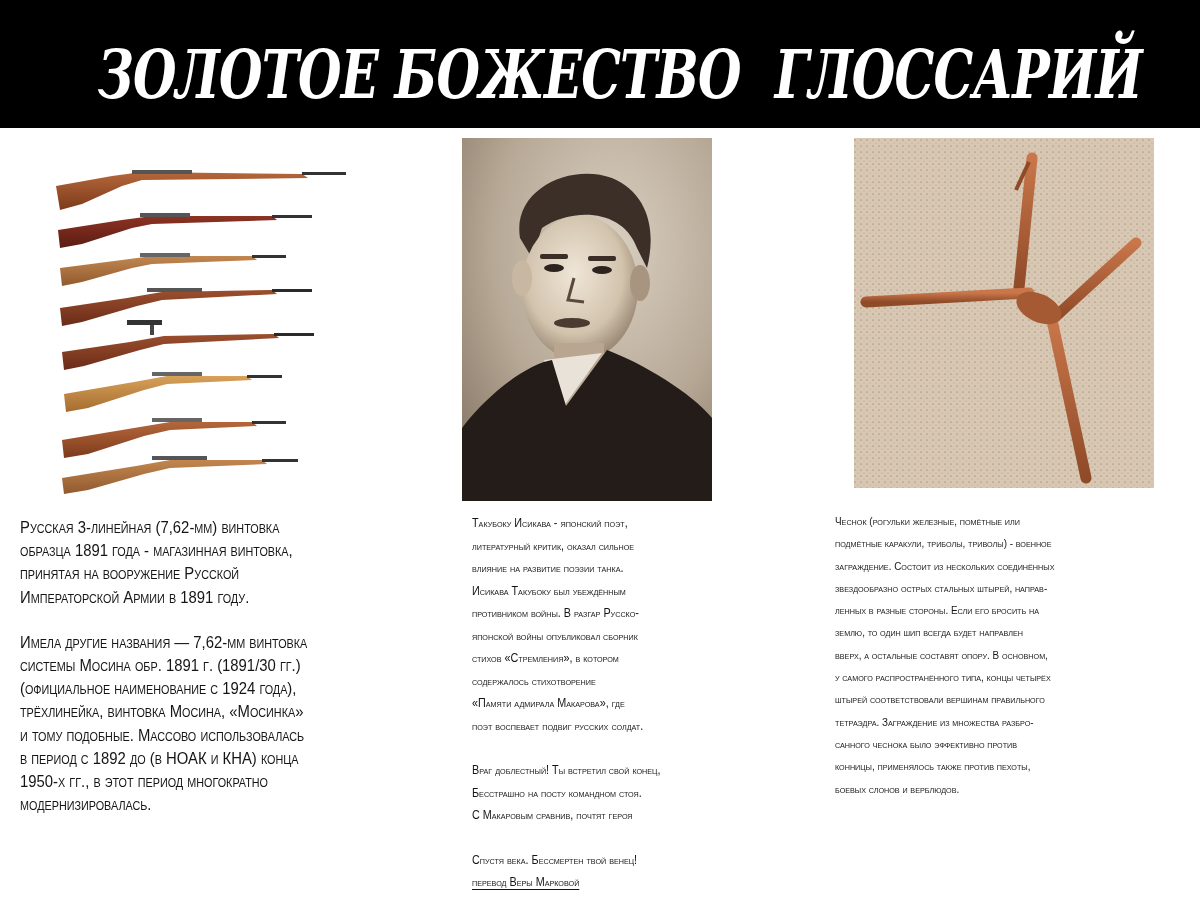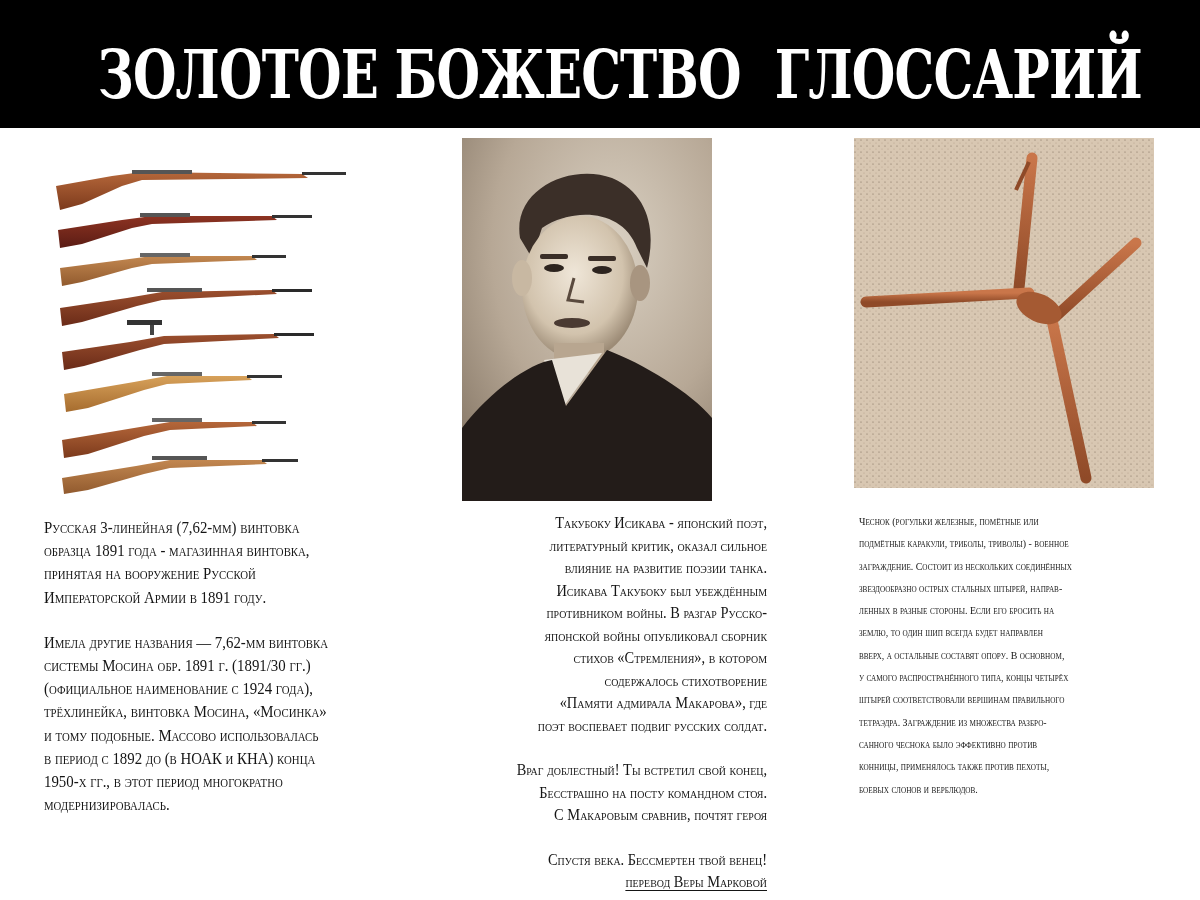--- a/index.html
+++ b/index.html
@@ -2,20 +2,21 @@
 <html><head>
 <meta charset="utf-8">
 <style>
   * { margin: 0; padding: 0; box-sizing: border-box; }
   html, body { width: 1200px; height: 900px; background: #ffffff; overflow: hidden; }
   body { position: relative; font-family: "DejaVu Sans", sans-serif; color: #111; }
 
   .header {
     position: absolute; left: 0; top: 0; width: 1200px; height: 128px;
     background: #000000;
+    font-style: italic;
   }
   .title {
     position: absolute; left: 148px; top: 34px; width: 904px; height: 80px;
     display: flex; align-items: center; justify-content: center;
     color: #ffffff;
     font-family: "DejaVu Serif", serif;
     font-weight: bold;
     font-size: 64px;
     letter-spacing: -1px;
     white-space: nowrap;
@@ -30,29 +31,28 @@
 
   
   .figure { position: absolute; overflow: hidden; }
   .rifles { left: 52px; top: 166px; width: 300px; height: 330px; background: #ffffff; }
   .portrait { left: 462px; top: 138px; width: 250px; height: 363px; }
   .caltrop { left: 854px; top: 138px; width: 300px; height: 350px; }
 
   
   .col {
     position: absolute;
-    font-family: Liberation Serif, serif;
+    font-family: Liberation Sans, sans-serif;
     font-variant: small-caps;
     color: #151515;
-    margin-left: 24px;
   }
   .col p { white-space: nowrap; }
   .col-left { left: 20px; top: 516px; width: 400px; font-size: 16.5px; line-height: 23.2px; }
   .col-left .spacer { height: 22px; }
-  .col-mid { left: 446px; top: 512px; width: 330px; font-size: 16px; line-height: 22.5px; text-align: right; }
+  .col-mid { left: 472px; top: 512px; width: 330px; font-size: 12px; line-height: 22.5px; }
   .col-mid .spacer { height: 22px; }
   .col-right { left: 835px; top: 510px; width: 360px; font-size: 11px; line-height: 22.3px; }
   .credit { text-decoration: underline; text-underline-offset: 3px; }
 
   
   .col p { transform: scaleX(0.9); transform-origin: left center; }
 </style>
 </head>
 <body>
 

